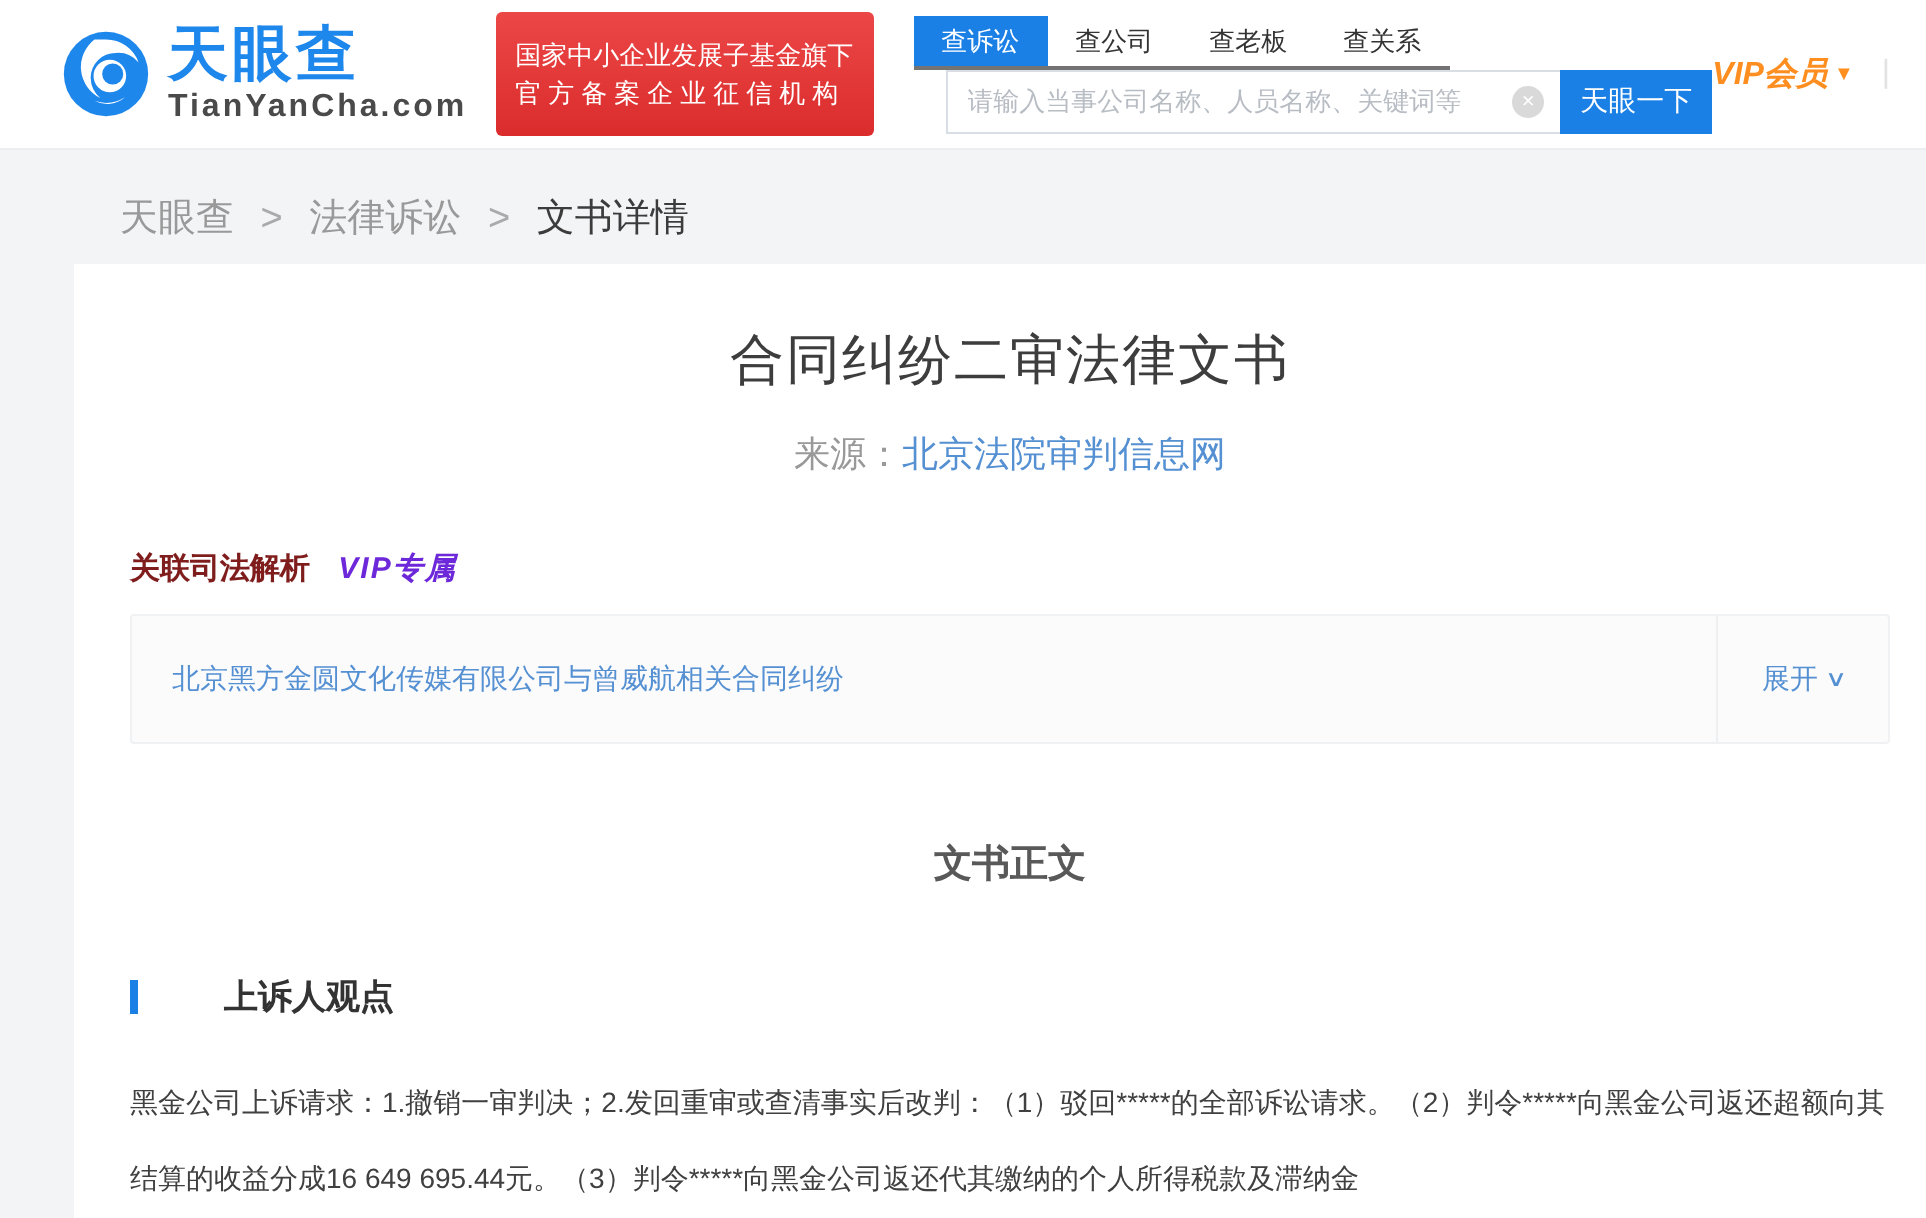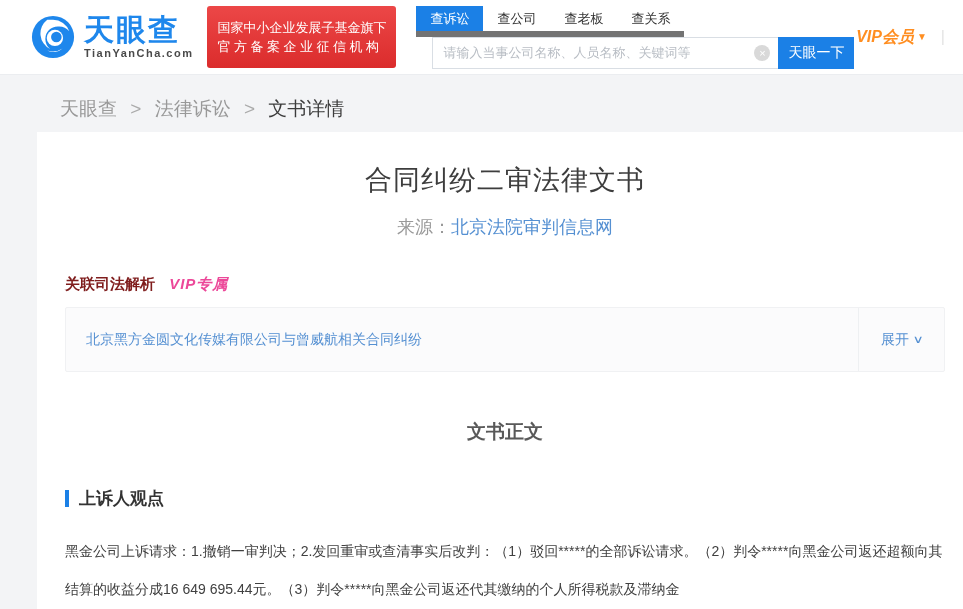--- a/index.html
+++ b/index.html
@@ -11,31 +11,31 @@
 
   
   .header {
     height:75px; background:#fff; border-bottom:1px solid #ebedf0;
     display:flex; align-items:center; padding:0 18px 0 30px; position:relative; z-index:3;
   }
   .brand { display:flex; align-items:center; cursor:pointer; }
   .logo-icon { width:46px; height:46px; margin-right:8px; flex:none; }
   .brand-text { display:flex; flex-direction:column; line-height:1; }
   .brand-name { font-size:30px; font-weight:700; color:#1e87ec; letter-spacing:2px; }
-  .brand-domain { font-size:11px; font-weight:700; color:#4a4a4a; letter-spacing:1.5px; margin-top:3px; }
+  .brand-domain { font-size:16px; font-weight:700; color:#4a4a4a; letter-spacing:1.5px; margin-top:3px; }
 
   .cert-badge {
     margin-left:14px; background:linear-gradient(180deg,#ec4747,#db2c2c);
     color:#fff; border-radius:3px; padding:12px 10px; line-height:19px;
     font-size:13px; white-space:nowrap;
   }
   .cert-badge .l2 { letter-spacing:3.5px; }
 
   .search-wrap { margin-left:20px; width:438px; }
-  .tabs-row { display:inline-flex; border-bottom:6px solid #737373; }
+  .tabs-row { display:inline-flex; border-bottom:2px solid #737373; }
   .tab {
     font-size:13px; padding:4px 14px 3px; color:#333; cursor:pointer; white-space:nowrap;
   }
   .tab.active { background:#1b80e6; color:#fff; }
   .search-row { display:flex; margin-top:0; }
   .search-box { position:relative; flex:1;padding-left:16px; }
   .search-box input {
     width:100%; height:32px; border:1px solid #d9dee4; border-right:none;
     font-size:13px; padding:0 30px 0 10px; color:#333; outline:none;
     font-family:"Liberation Sans","DejaVu Sans",sans-serif;
@@ -71,40 +71,40 @@
     padding:30px 18px 40px 28px; position:relative; overflow:hidden;
   }
   .doc-title {
     text-align:center; font-size:27px; color:#3d3d3d; font-weight:500; letter-spacing:1px;
   }
   .doc-source { text-align:center; margin-top:17px; font-size:18px; color:#999; }
   .doc-source a { color:#5590d2; text-decoration:none; cursor:pointer; }
 
   .analysis-line { margin-top:36px; font-size:15px; }
   .analysis-label { color:#7f1d1d; font-weight:700; }
-  .vip-tag { color:#ec4899; font-weight:700; font-style:italic; margin-left:10px; letter-spacing:1px; }
+  .vip-tag { color:#6d28d9; font-weight:700; font-style:italic; margin-left:10px; letter-spacing:1px; }
 
   .case-box {
     margin-top:13px; height:65px; background:#fbfbfc; border:1px solid #f0f1f3;
     border-radius:2px; display:flex; align-items:center;
   }
   .case-link {
     flex:1; padding-left:20px; font-size:14px; color:#5590d2; text-decoration:none; cursor:pointer;
   }
   .expand-toggle {
     border-left:1px solid #eef0f2; align-self:stretch; display:flex; align-items:center;
     padding:0 22px; font-size:14px; color:#5590d2; cursor:pointer; white-space:nowrap;justify-content:flex-end;
   }
   .chev { font-size:11px; margin-left:5px; transform:scaleX(1.4); display:inline-block; }
 
   .body-heading {
     margin-top:47px; text-align:center; font-size:19px; font-weight:700; color:#595959;
   }
 
-  .section-head { margin-top:42px; display:flex; align-items:center; }
+  .section-head { margin-top:42px; display:flex; align-items:center;gap:33px; }
   .section-bar { width:4px; height:17px; background:#1b80e6; margin-right:10px; }
   .section-title { font-size:17px; font-weight:700; color:#333; }
 
   .doc-body { margin-top:22px; font-size:14px; color:#404040; line-height:38px; position:relative; z-index:1; }
   .doc-body p { margin-bottom:6px; }
 </style>
 </head>
 <body>
 
 <div class="header">

